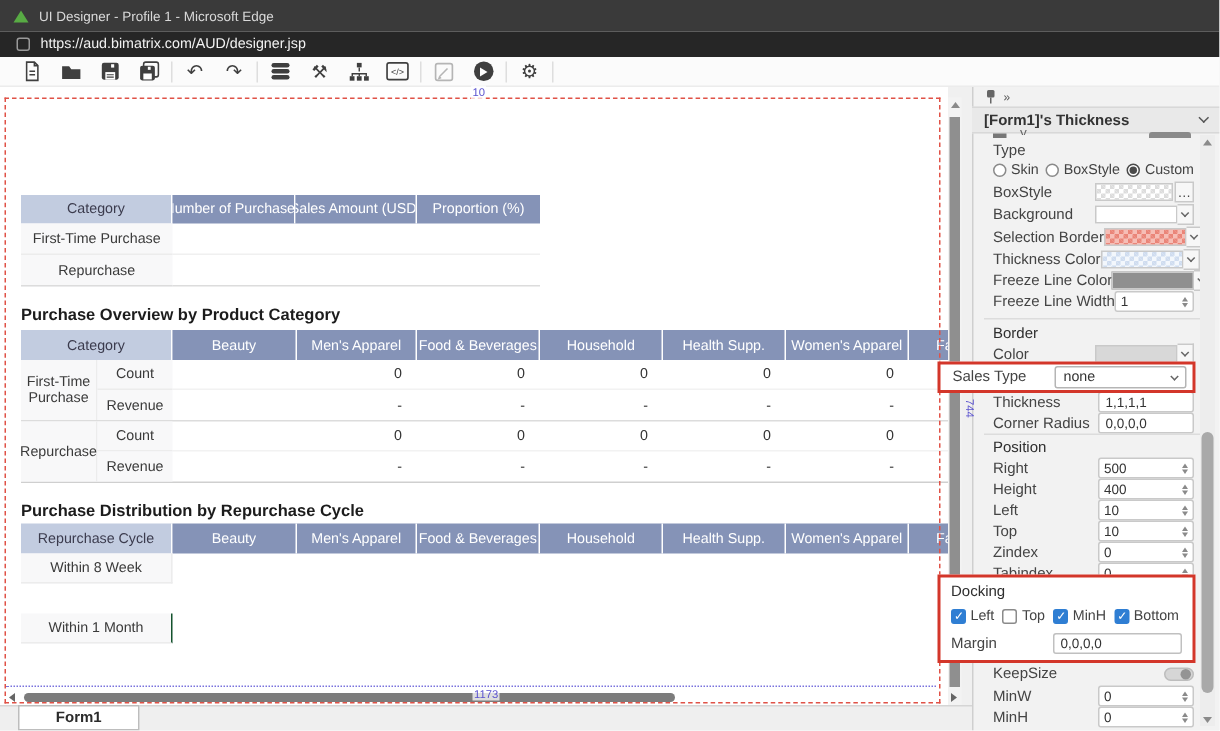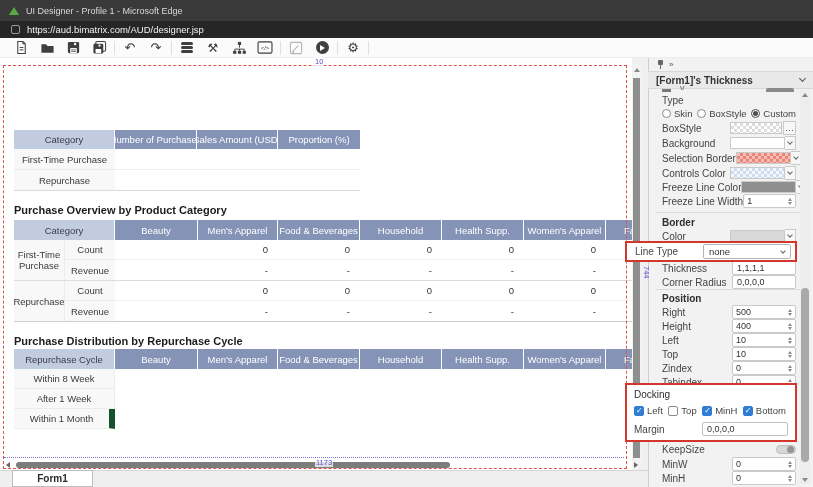--- a/index.html
+++ b/index.html
@@ -59,21 +59,21 @@
 .pdock {position:absolute;left:648px;top:58px;width:165px;height:13px;display:flex;align-items:center;gap:6px;padding-left:10px;}
 .pin {position:relative;width:5px;height:9px;}
 .pin::before {content:"";position:absolute;top:0;left:0;width:5px;height:5px;border-radius:1px;background:#666;}
 .pin::after {content:"";position:absolute;left:2px;top:5px;width:1px;height:4px;background:#666;}
 .pchev {font-size:8px;color:#555;line-height:8px;}
 .pheader {position:absolute;left:648px;top:71px;width:165px;height:18px;background:#e9e9e9;border-top:1px solid #d8d8d8;border-bottom:1px solid #d8d8d8;display:flex;align-items:center;justify-content:space-between;padding:0 8px;font-size:10px;font-weight:bold;color:#333;}
 .chevd {width:5px;height:5px;border-right:1.2px solid #555;border-bottom:1.2px solid #555;transform:rotate(45deg);margin-top:-3px;}
 .chevd.tiny {width:4px;height:4px;border-color:#666;margin-top:-2px;}
 
 .prow {position:absolute;left:662px;width:134px;height:14px;display:flex;align-items:center;justify-content:space-between;font-size:10px;color:#444;white-space:nowrap;}
-.phead2 {font-weight:bold;color:#2e2e2e;text-align:right;}
+.phead2 {font-weight:normal;color:#2e2e2e;text-align:right;}
 .phr {position:absolute;left:656px;width:146px;height:1px;background:#dcdcdc;}
 .ropt {display:flex;align-items:center;gap:3px;font-size:9.5px;color:#444;}
 .radio {width:9px;height:9px;border:1px solid #8a8a8a;border-radius:50%;background:#fff;}
 .radio.sel {border-color:#4a4a4a;}
 .radio.sel::after {content:"";display:block;width:5px;height:5px;margin:1px;border-radius:50%;background:#4a4a4a;}
 .cgrp {display:flex;align-items:center;}
 .sw {width:55px;height:12px;border:1px solid #c9c9c9;background:#fff;}
 .sw.wide {width:52px;}
 .ck-gray {background-color:#fff;background-image:linear-gradient(45deg,#dcdcdc 25%,transparent 25%,transparent 75%,#dcdcdc 75%),linear-gradient(45deg,#dcdcdc 25%,transparent 25%,transparent 75%,#dcdcdc 75%);background-size:6px 6px;background-position:0 0,3px 3px;}
 .ck-red {background-color:#f6beb6;background-image:linear-gradient(45deg,#ea8578 25%,transparent 25%,transparent 75%,#ea8578 75%),linear-gradient(45deg,#ea8578 25%,transparent 25%,transparent 75%,#ea8578 75%);background-size:6px 6px;background-position:0 0,3px 3px;}
@@ -305,25 +305,24 @@
       <div class="th" style="width:82px">Household</div>
       <div class="th" style="width:82px">Health Supp.</div>
       <div class="th" style="width:82px">Women's Apparel</div>
       <div class="th" style="width:60px;border-right:none;justify-content:flex-start;padding-left:18px">Fas</div>
     </div>
     <div style="display:flex;height:20px">
       <div class="tl" style="width:101px;border-right:1px solid #ececec">Within 8 Week</div>
       <div style="width:551px"></div>
     </div>
     <div style="display:flex;height:20px">
-      <div class="tl" style="width:101px;border-right:1px solid #ececec">After 1 Week</div>
       <div style="width:551px"></div>
     </div>
     <div style="display:flex;height:20px">
-      <div class="tl" style="width:101px;border-right:6px solid #14532d">Within 1 Month</div>
+      <div class="tl" style="width:101px;border-right:1px solid #14532d">Within 1 Month</div>
       <div style="width:551px"></div>
     </div>
   </div>
 
   <div class="selrect"></div>
   <div class="guide-h"></div>
   <div class="glabel" style="left:315px;top:400px">1173</div>
 </div>
 
 <div class="glabel" style="left:314px;top:57px">10</div>
@@ -386,21 +385,21 @@
 <div class="prow" style="top:151px">
   <span>Selection Border</span>
   <span class="cgrp">
       <span class="sw ck-red"></span>
       <span class="vbtn">
         <span class="chevd tiny"></span>
       </span>
     </span>
 </div>
 <div class="prow" style="top:166px">
-  <span>Controls Color</span>
+  <span>Thickness Color</span>
   <span class="cgrp">
       <span class="sw ck-blue"></span>
       <span class="vbtn">
         <span class="chevd tiny"></span>
       </span>
     </span>
 </div>
 <div class="prow" style="top:180px">
   <span>Freeze Line Color</span>
   <span class="cgrp">
@@ -533,21 +532,21 @@
       </span>
     </span>
 </div>
 
 <div class="psb"></div>
 <div class="arr arr-u" style="left:802px;top:93px;z-index:4"></div>
 <div class="psb-thumb"></div>
 <div class="arr arr-d" style="left:802px;top:478px;z-index:4"></div>
 
 <div class="redbox" id="box-linetype">
-  <span class="ltlabel">Line Type</span>
+  <span class="ltlabel">Sales Type</span>
   <span class="ltdd">
     <span>none</span>
     <span class="chevd tiny"></span>
   </span>
 </div>
 <div class="redbox" id="box-docking">
   <div class="dkt">Docking</div>
   <div class="dkrow">
     <span class="dopt">
         <span class="cb on"></span>

